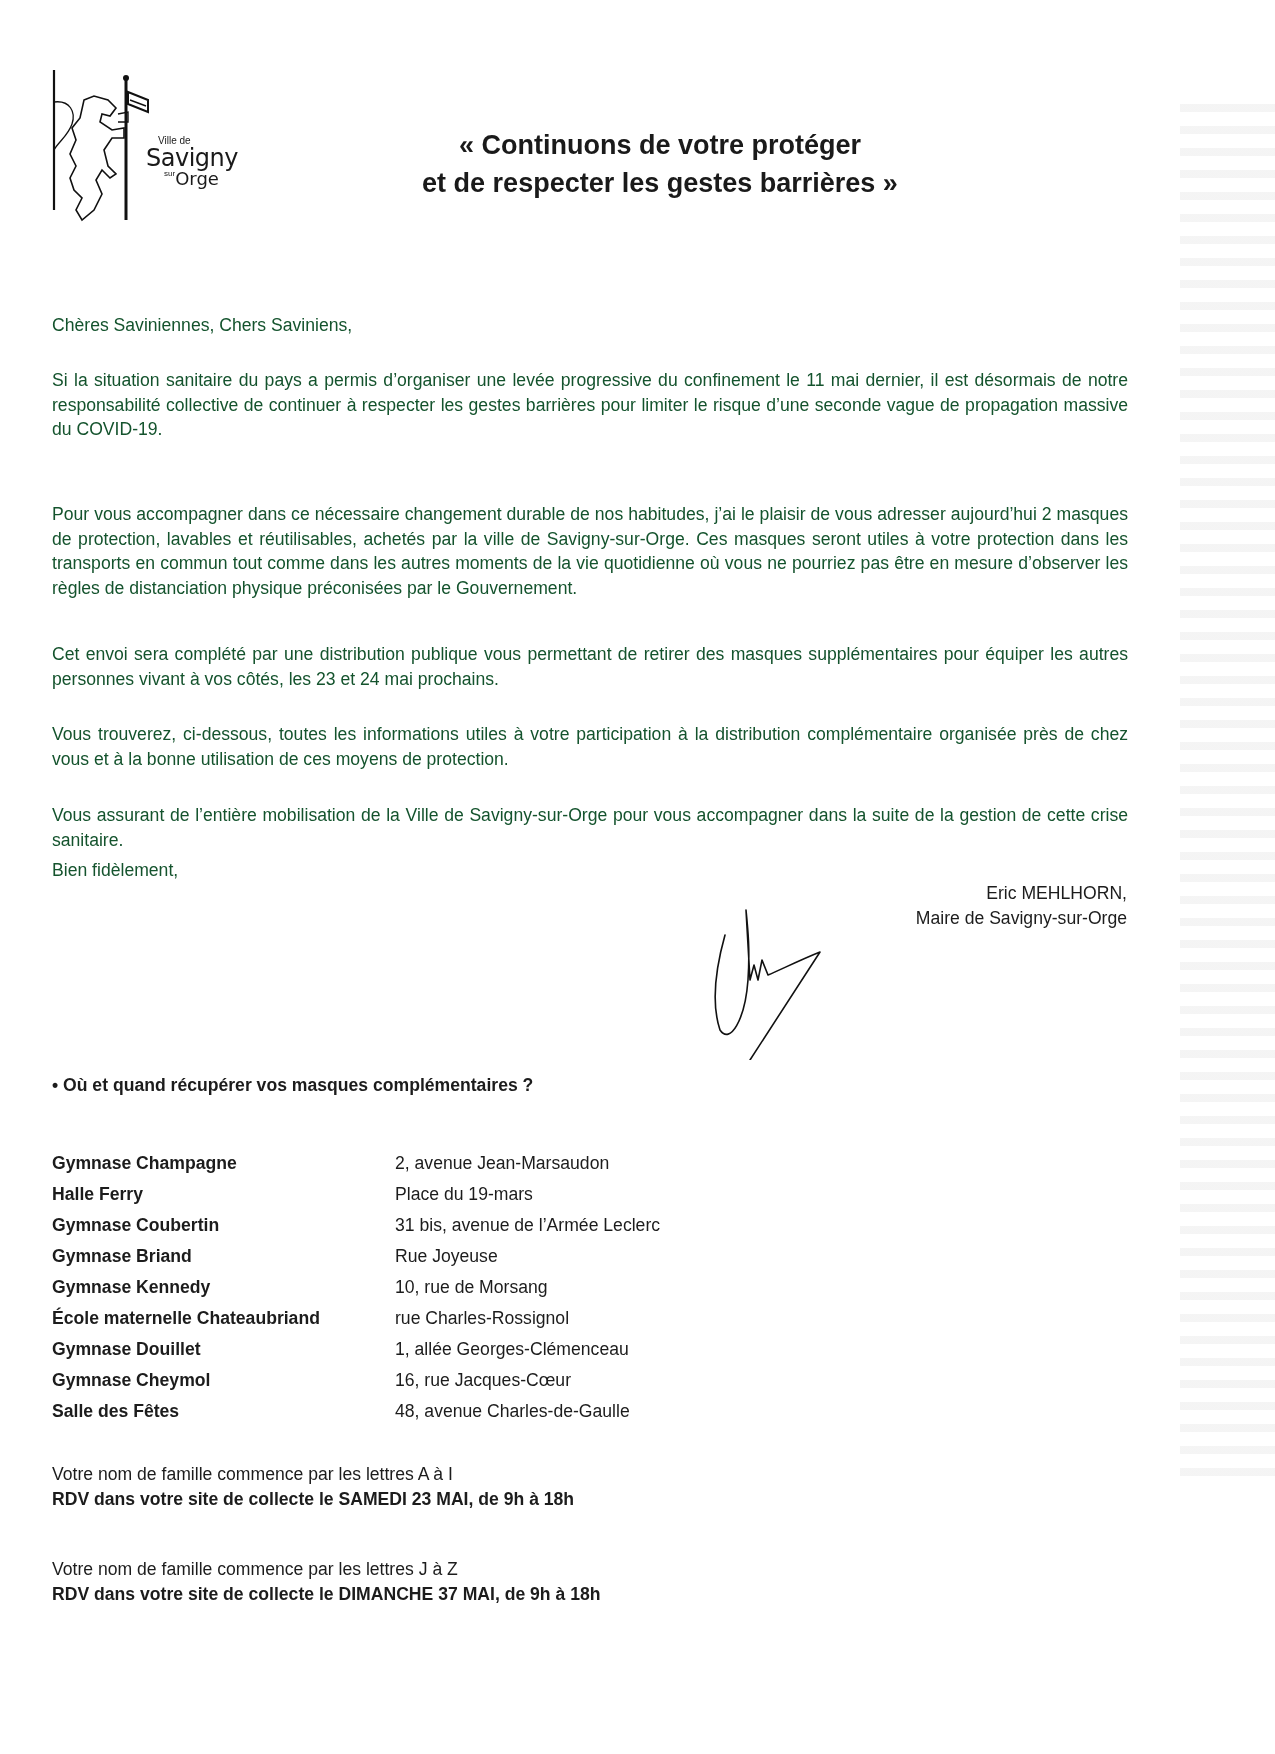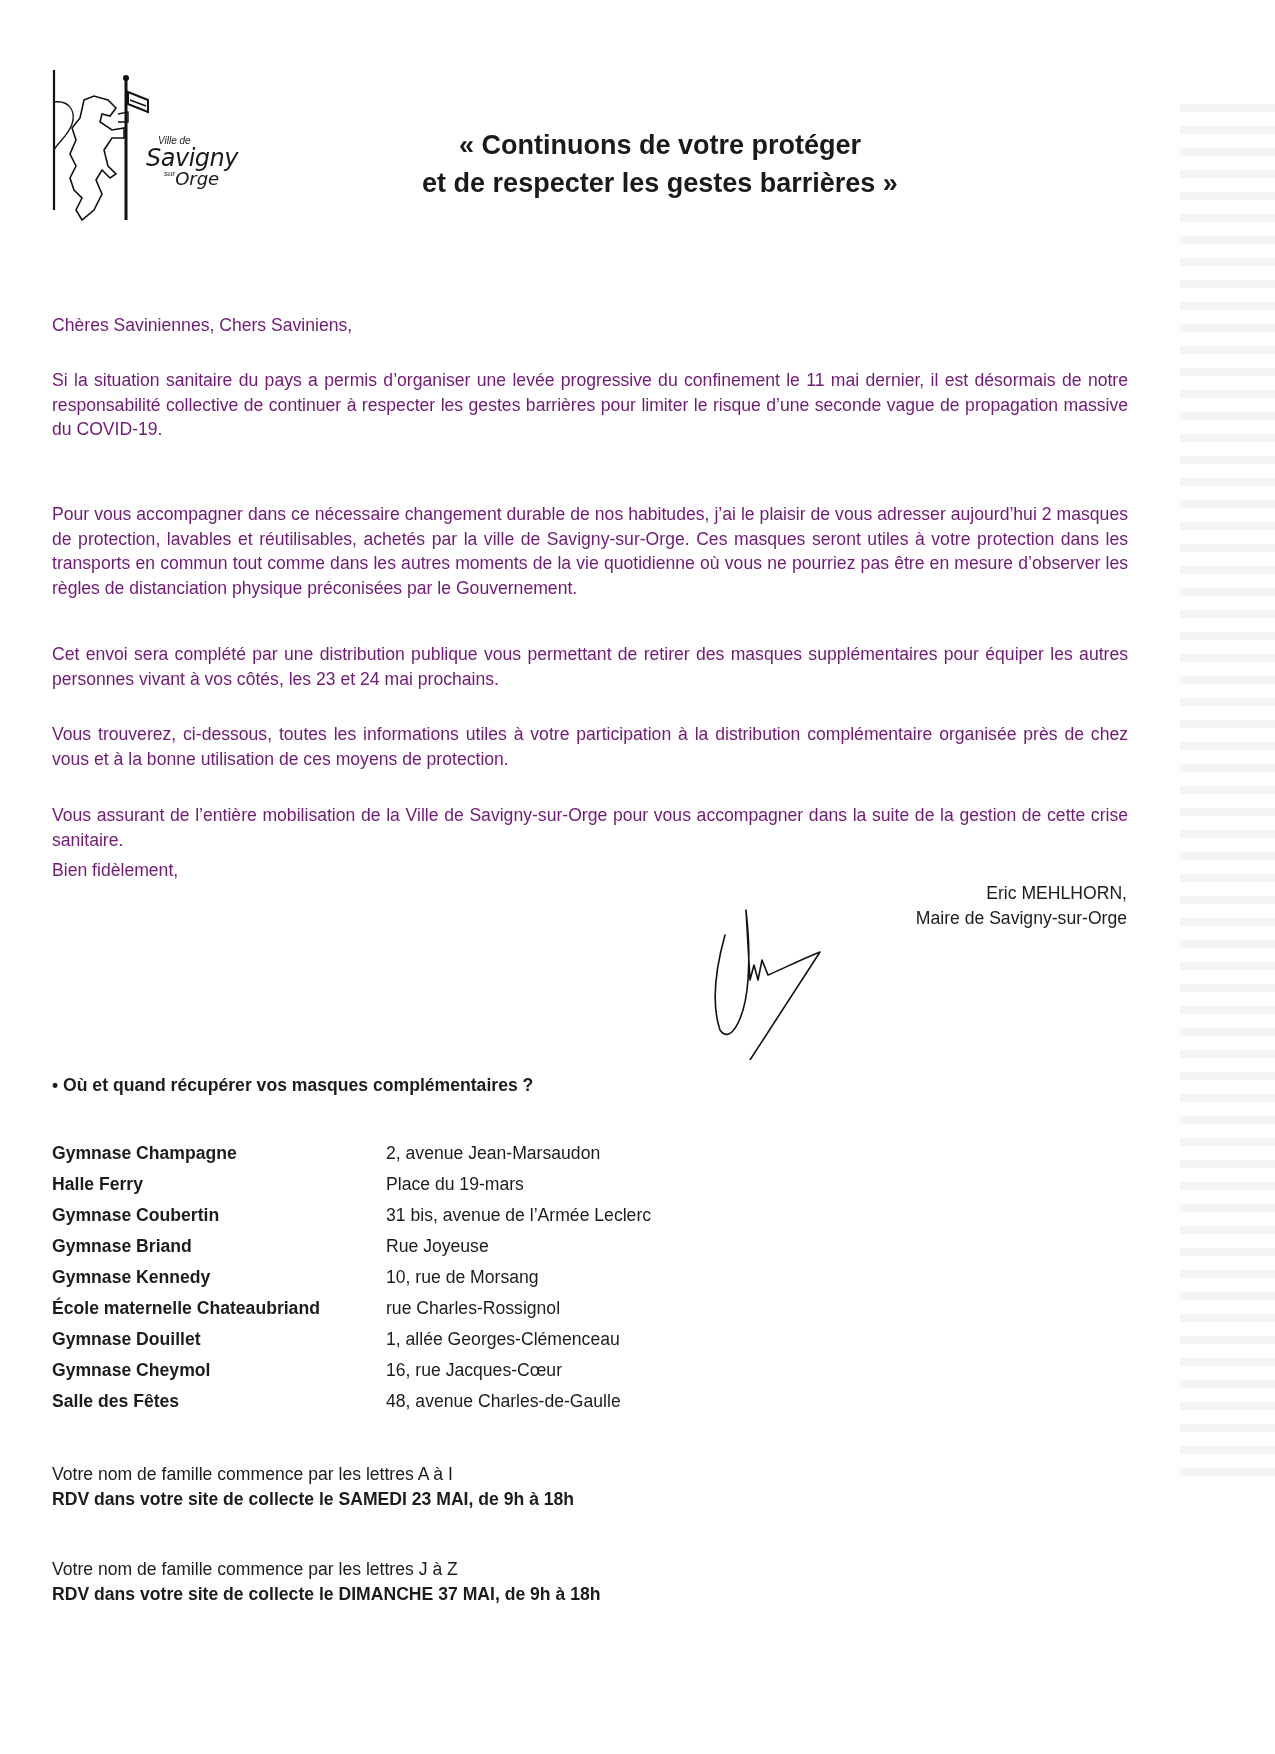--- a/index.html
+++ b/index.html
@@ -25,40 +25,40 @@
 
   
   .title {
     position: absolute; left: 360px; top: 126px; width: 600px;
     text-align: center; font-weight: bold; font-size: 27px; line-height: 38px;
     color: #1a1a1a;
   }
 
   .body-text {
     position: absolute; left: 52px; width: 1076px;
-    font-size: 17.6px; line-height: 24.5px; color: #701a75;
+    font-size: 17.6px; line-height: 24.5px; color: #14532d;
   }
   .body-text.justify { text-align: justify; text-align-last: left; }
   .p-greeting { top: 313px; }
   .p1 { top: 368px; }
   .p2 { top: 502px; }
   .p3 { top: 642px; }
   .p4 { top: 722px; }
   .p5 { top: 803px; }
   .p-closing { top: 858px; }
 
   .signer { position: absolute; right: 148px; top: 881px; text-align: right; font-size: 17.6px; line-height: 25px; }
   .signature { position: absolute; left: 690px; top: 860px; width: 200px; height: 200px; }
 
   .section-heading {
     position: absolute; left: 52px; top: 1075px; font-weight: bold; font-size: 17.6px;
   }
 
   .sites { position: absolute; left: 52px; top: 1143px; font-size: 17.6px; }
-  .site-row { display: flex; height: 31px; align-items: flex-start; }
+  .site-row { display: flex; height: 31px; align-items: flex-end; gap: 9px; }
   .site-name { width: 334px; font-weight: bold; }
   .site-addr { }
 
   .rdv { position: absolute; left: 52px; font-size: 17.6px; line-height: 25px; }
   .rdv-1 { top: 1462px; }
   .rdv-2 { top: 1557px; }
   .rdv .bold { font-weight: bold; }
 
   .showthrough {
     position: absolute; left: 1180px; top: 90px; width: 95px; height: 1400px;
@@ -76,21 +76,21 @@
     <svg width="130" height="165" viewBox="0 0 130 165" style="position:absolute;left:0;top:0">
       <line x1="2" y1="0" x2="2" y2="140" stroke="#111" stroke-width="2.2"></line>
       <line x1="74" y1="10" x2="74" y2="150" stroke="#111" stroke-width="3"></line>
       <circle cx="74" cy="8" r="3" fill="#111"></circle>
       <path d="M76 22 L96 30 L96 42 L76 34 Z" fill="none" stroke="#111" stroke-width="2"></path>
       <line x1="78" y1="30" x2="94" y2="36" stroke="#111" stroke-width="1.5"></line>
       <path d="M2 32 C18 30 24 42 20 54 C16 66 6 72 2 80" fill="none" stroke="#111" stroke-width="1.3"></path>
       <path d="M32 30 L42 26 L56 30 L64 38 L58 46 L50 44 L48 52 L60 60 L72 58 L72 68 L60 68 L52 80 L56 96 L64 104 L58 108 L50 100 L44 110 L50 124 L42 140 L30 150 L24 140 L30 128 L22 120 L18 108 L24 96 L18 84 L24 70 L20 58 L28 48 Z" fill="none" stroke="#111" stroke-width="1.6"></path>
       <path d="M66 44 L76 42 L76 52 L66 52" fill="none" stroke="#111" stroke-width="1.4"></path>
     </svg>
-    <div class="logo-text" style="left:94px;top:66px;font-style:italic;">
+    <div class="logo-text" style="left:94px;top:66px;">
       <span class="logo-ville">Ville de</span>
       <span class="logo-savigny">Savigny</span>
       <span class="logo-orge-wrap">
         <span class="logo-sur">sur</span><span class="logo-orge">Orge</span>
       </span>
     </div>
   </div>
 
   <div class="title">
     <div>« Continuons de votre protéger</div>

